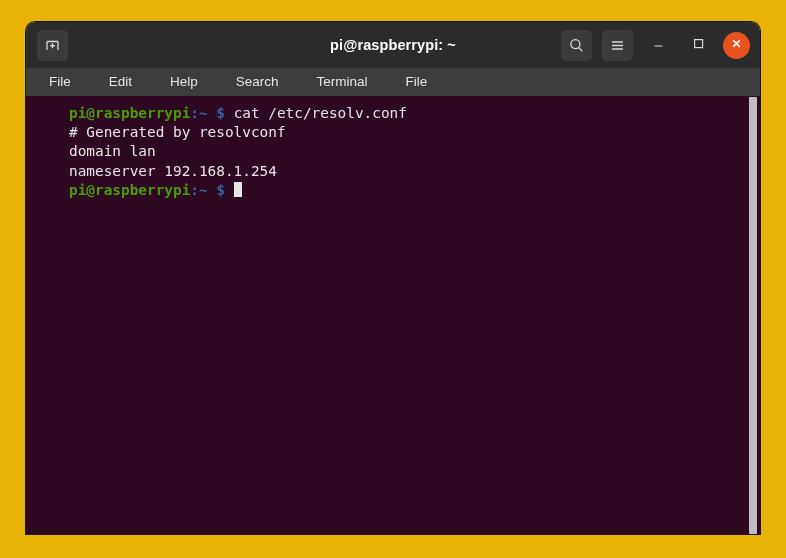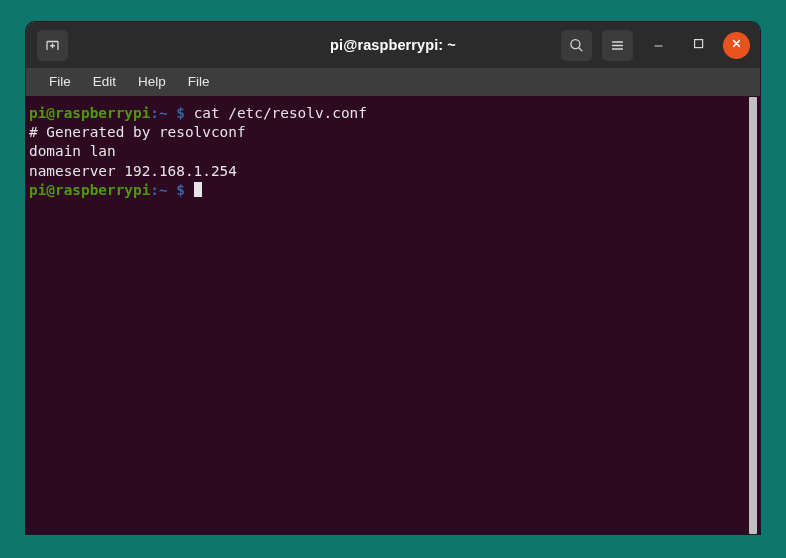--- a/index.html
+++ b/index.html
@@ -11,21 +11,21 @@
     overflow: hidden;
   }
   body {
     font-family: "Liberation Sans", sans-serif;
   }
 
   #desktop {
     position: relative;
     width: 786px;
     height: 558px;
-    background: #0f766e;
+    background: #eab308;
   }
 
   
   #window {
     position: absolute;
     left: 26px;
     top: 22px;
     width: 734px;
     height: 512px;
     border-radius: 9px 9px 0 0;
@@ -112,37 +112,39 @@
 
   
   #menubar {
     height: 28px;
     min-height: 28px;
     background: #3d3d3d;
     display: flex;
     align-items: flex-end;
     padding-left: 12px;
     box-sizing: border-box;
+    gap: 16px;
   }
   .menu-item {
     color: #e6e6e6;
     font-size: 13.5px;
     padding: 0 11px;
     line-height: 28px;
     cursor: pointer;
     white-space: nowrap;
   }
 
   
   #terminal-area {
     flex: 1 1 auto;
     position: relative;
     background: #2d0922;
     overflow: hidden;
     display: flex;
+    padding-left: 40px;
   }
 
   #terminal {
     flex: 1 1 auto;
     padding: 8px 0 0 3px;
     font-family: "DejaVu Sans Mono", "Liberation Mono", monospace;
     font-size: 14.4px;
     line-height: 19.2px;
     color: #e6e6e6;
     white-space: pre;
@@ -246,20 +248,22 @@
           </span>
         </div>
 
       </div>
     </div>
 
     <div id="menubar">
       <div class="menu-item">File</div>
       <div class="menu-item">Edit</div>
       <div class="menu-item">Help</div>
+      <div class="menu-item">Search</div>
+      <div class="menu-item">Terminal</div>
       <div class="menu-item">File</div>
     </div>
 
     <div id="terminal-area">
 
       <div id="terminal"><div class="tline"><span class="c-green">pi@raspberrypi</span><span class="c-blue">:~</span><span class="c-white"> </span><span class="c-blue">$</span><span class="c-white"> cat /etc/resolv.conf</span></div><div class="tline"><span class="c-white"># Generated by resolvconf</span></div><div class="tline"><span class="c-white">domain lan</span></div><div class="tline"><span class="c-white">nameserver 192.168.1.254</span></div><div class="tline"><span class="c-green">pi@raspberrypi</span><span class="c-blue">:~</span><span class="c-white"> </span><span class="c-blue">$</span><span class="c-white"> </span><span class="cursor"></span></div></div>
 
       <div id="scrollbar-track">
         <div id="scrollbar-thumb"></div>
       </div>

